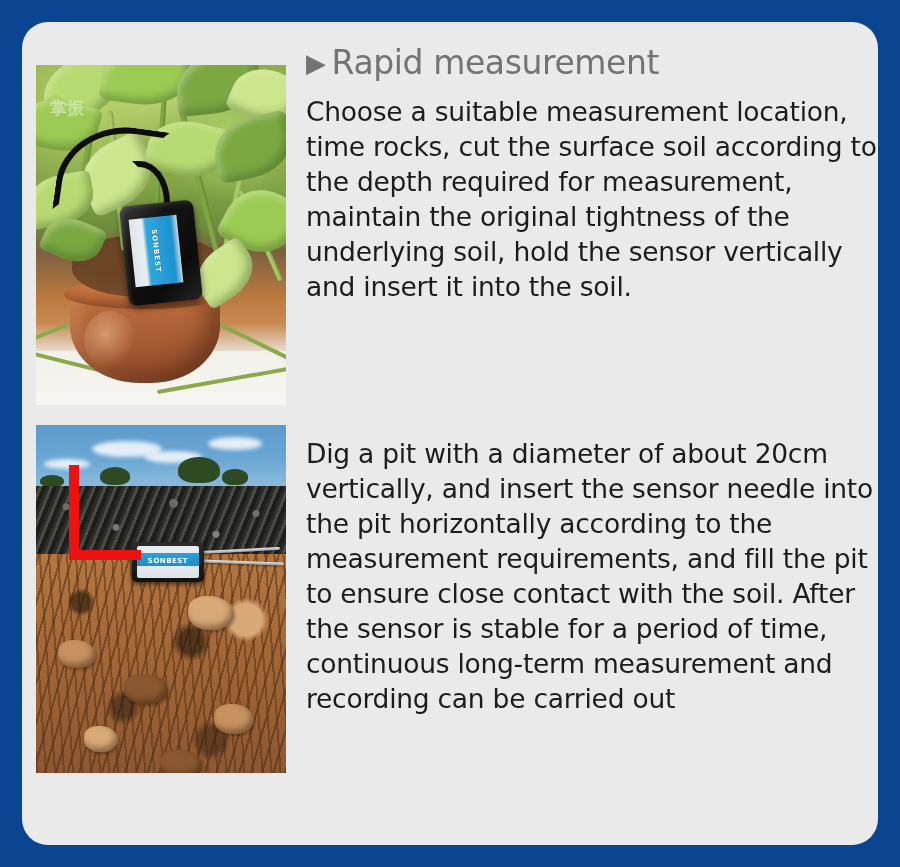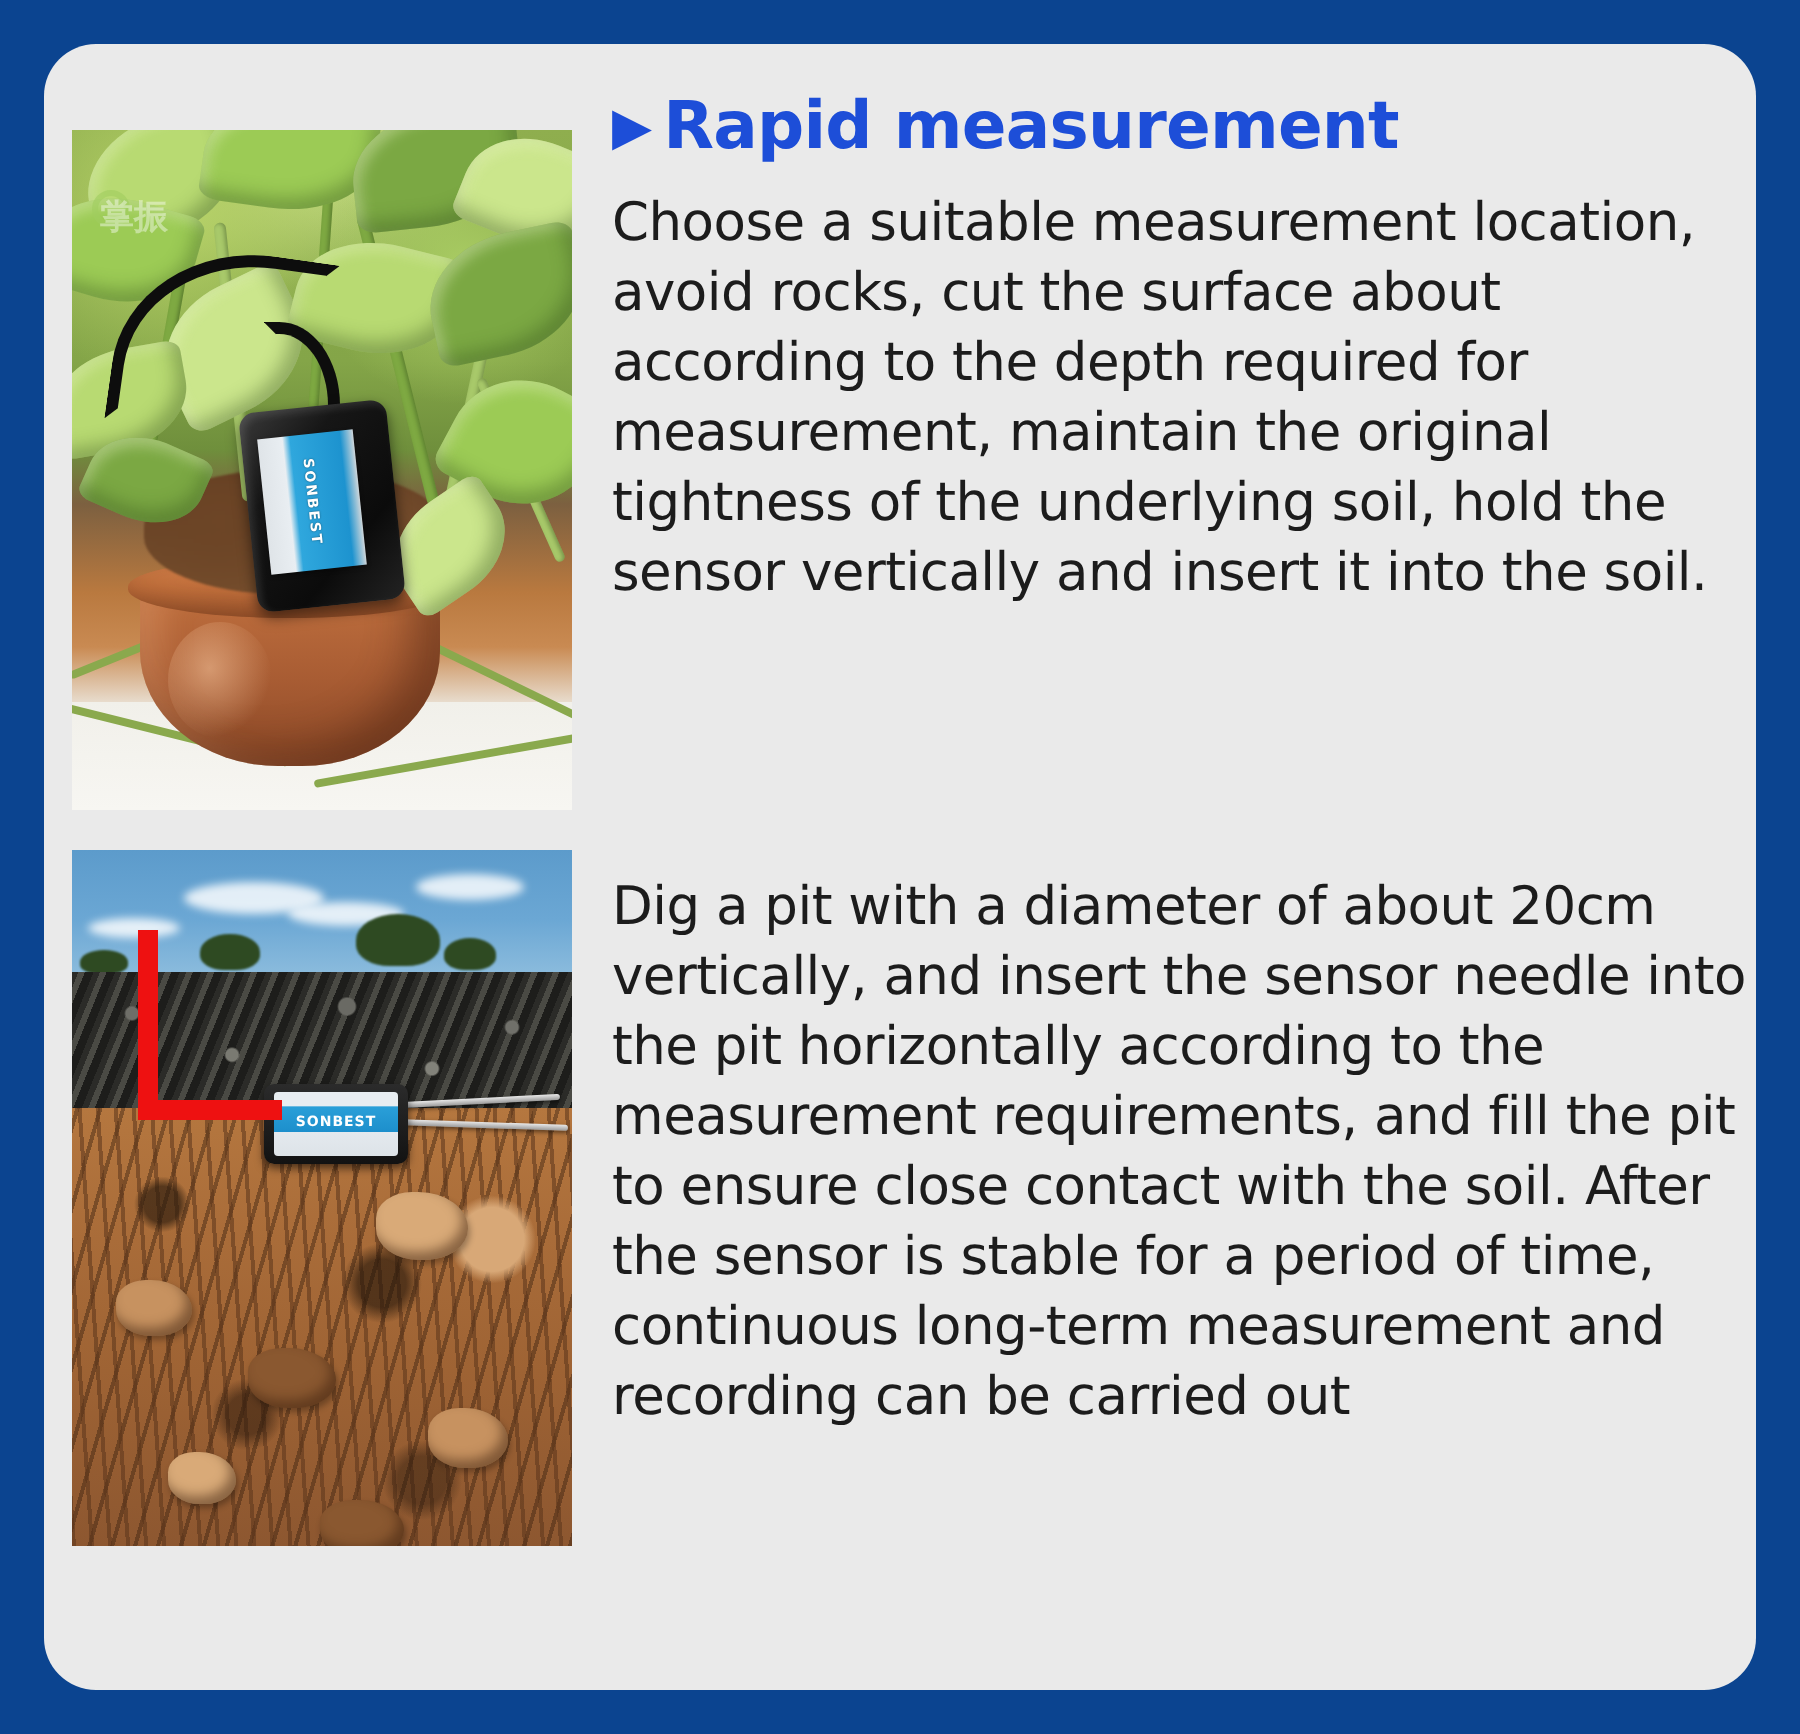--- a/index.html
+++ b/index.html
@@ -34,22 +34,22 @@
     width:250px; height:340px;
     overflow:hidden;
     background:#cfcfcf;
   }
   #section-buried .photo { top:1px; height:348px; }
 
   .text-col { position:absolute; left:270px; top:0; width:572px; }
 
   .heading {
     font-size:33px;
-    font-weight:bold;
-    color:#1d4ed8;
+    font-weight:normal;
+    color:#737373;
     letter-spacing:-0.4px;
     line-height:1.16;
     white-space:nowrap;
   }
   .heading .tri { font-size:26px; vertical-align:2px; margin-right:6px; }
 
   .body-text {
     margin-top:12px;
     font-size:26.5px;
     line-height:35px;
@@ -309,21 +309,21 @@
         </div>
 
         <div class="wm-ring"></div>
         <div class="watermark">掌振</div>
       </div>
 
       <div class="text-col">
         <div class="heading">
           <span class="tri">▶</span><span>Rapid measurement</span>
         </div>
-        <div class="body-text">Choose a suitable measurement location, avoid rocks, cut the surface about according to the depth required for measurement, maintain the original tightness of the underlying soil, hold the sensor vertically and insert it into the soil.</div>
+        <div class="body-text">Choose a suitable measurement location, time rocks, cut the surface soil according to the depth required for measurement, maintain the original tightness of the underlying soil, hold the sensor vertically and insert it into the soil.</div>
       </div>
     </div>
 
     <div class="section" id="section-buried">
 
       <div class="photo">
         <div class="p2-sky"></div>
         <div class="cloud" style="left:56px; top:16px; width:70px; height:16px;"></div>
         <div class="cloud" style="left:108px; top:26px; width:58px; height:12px;"></div>
         <div class="cloud" style="left:172px; top:12px; width:54px; height:13px;"></div>

